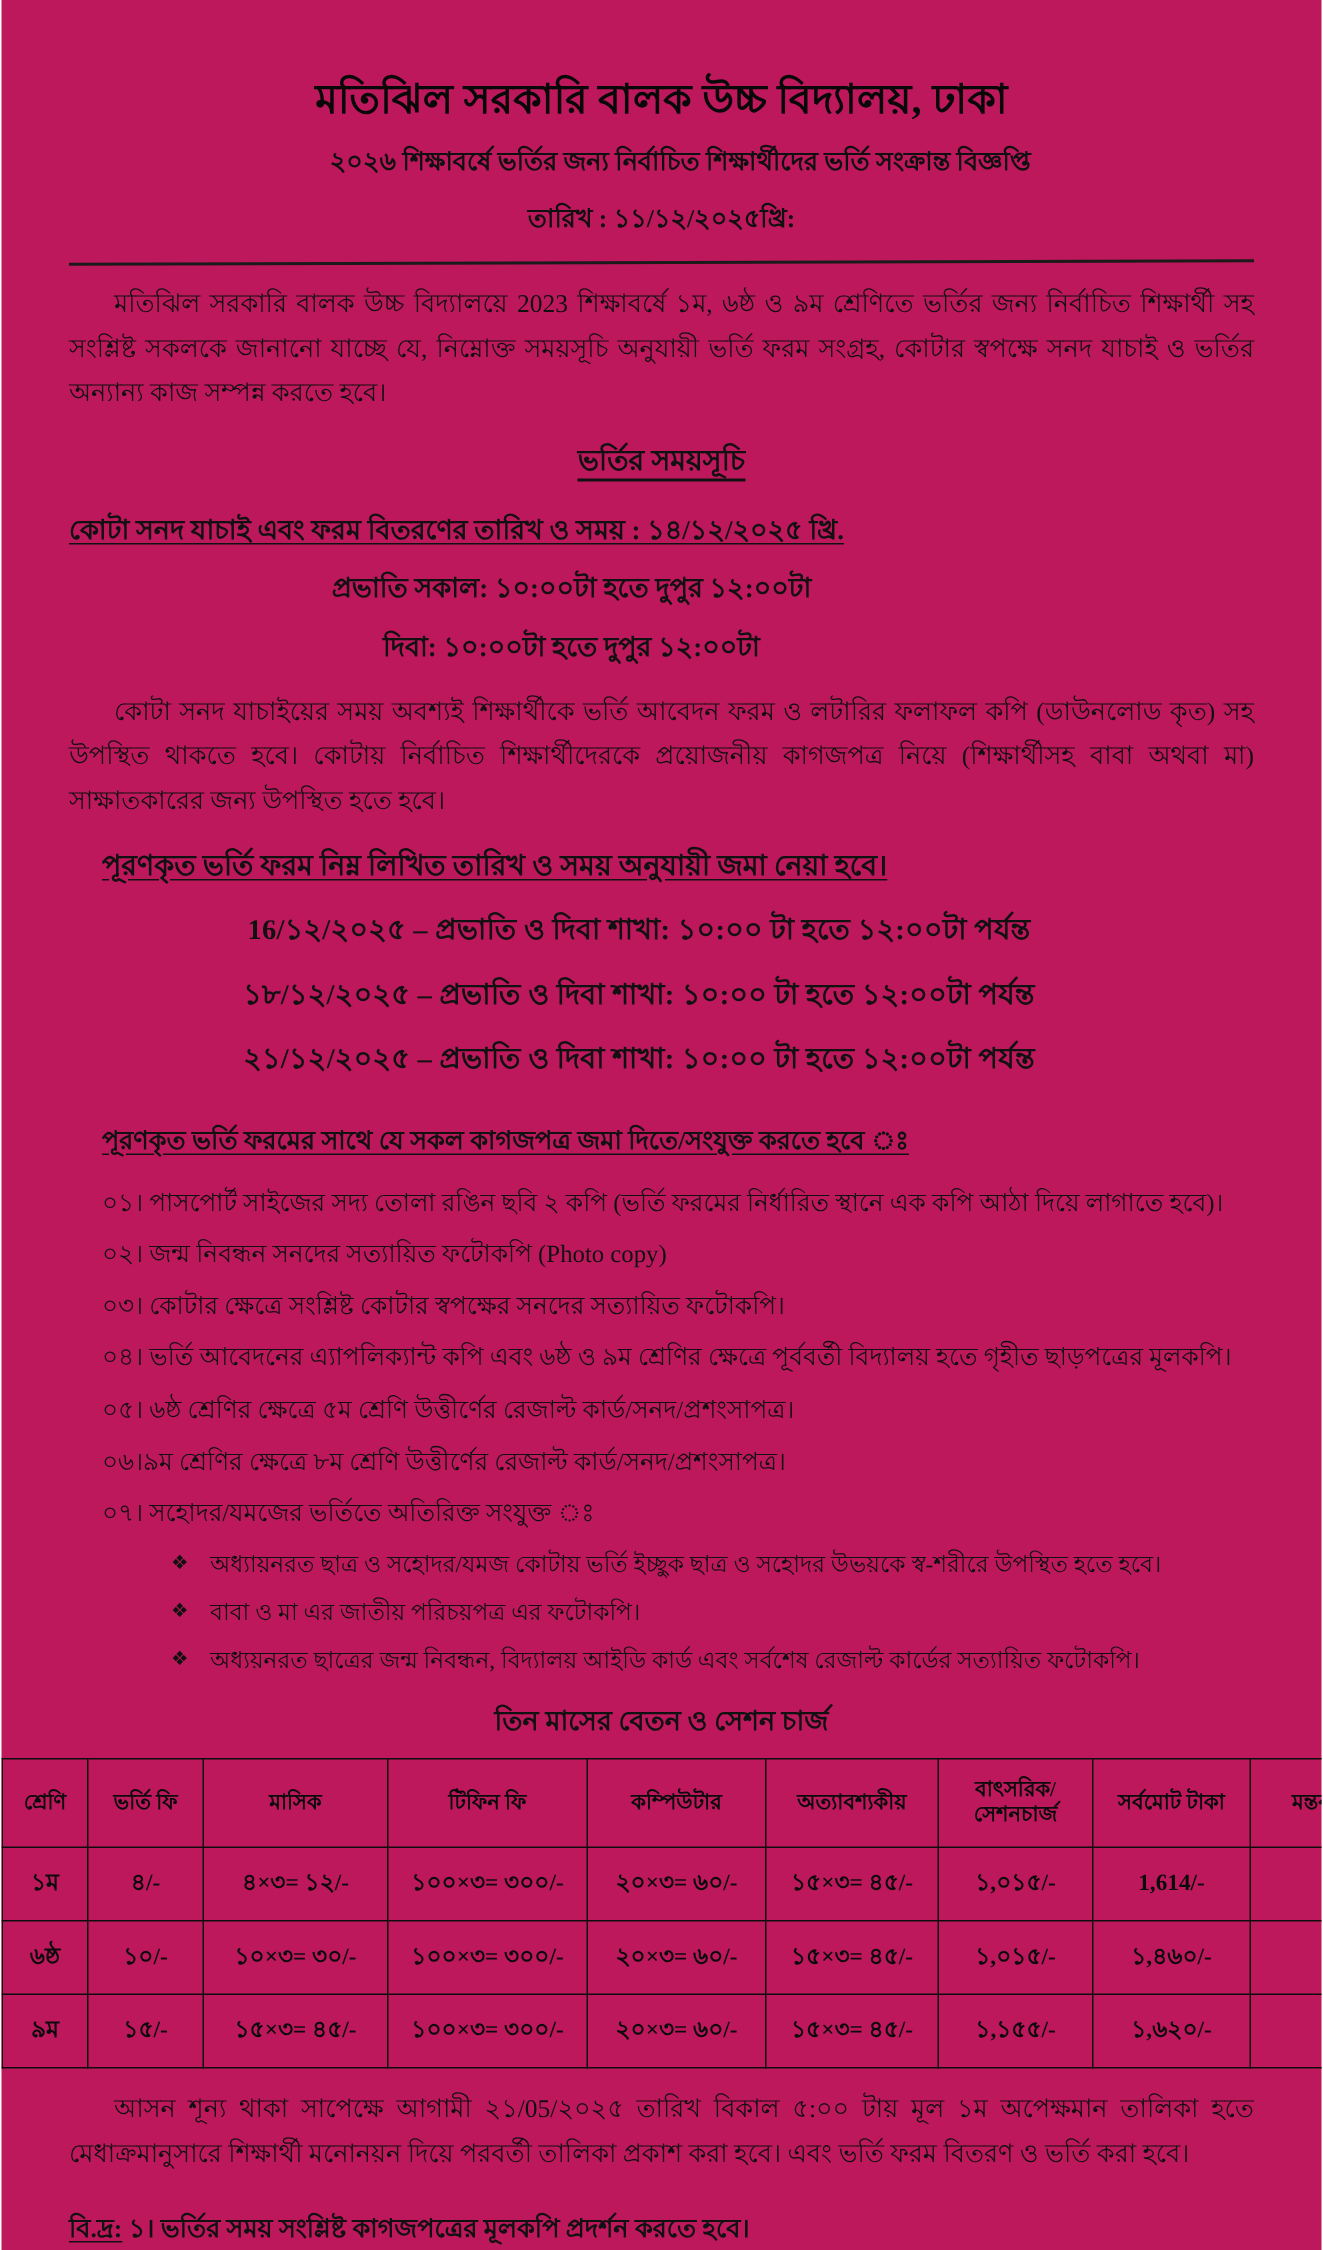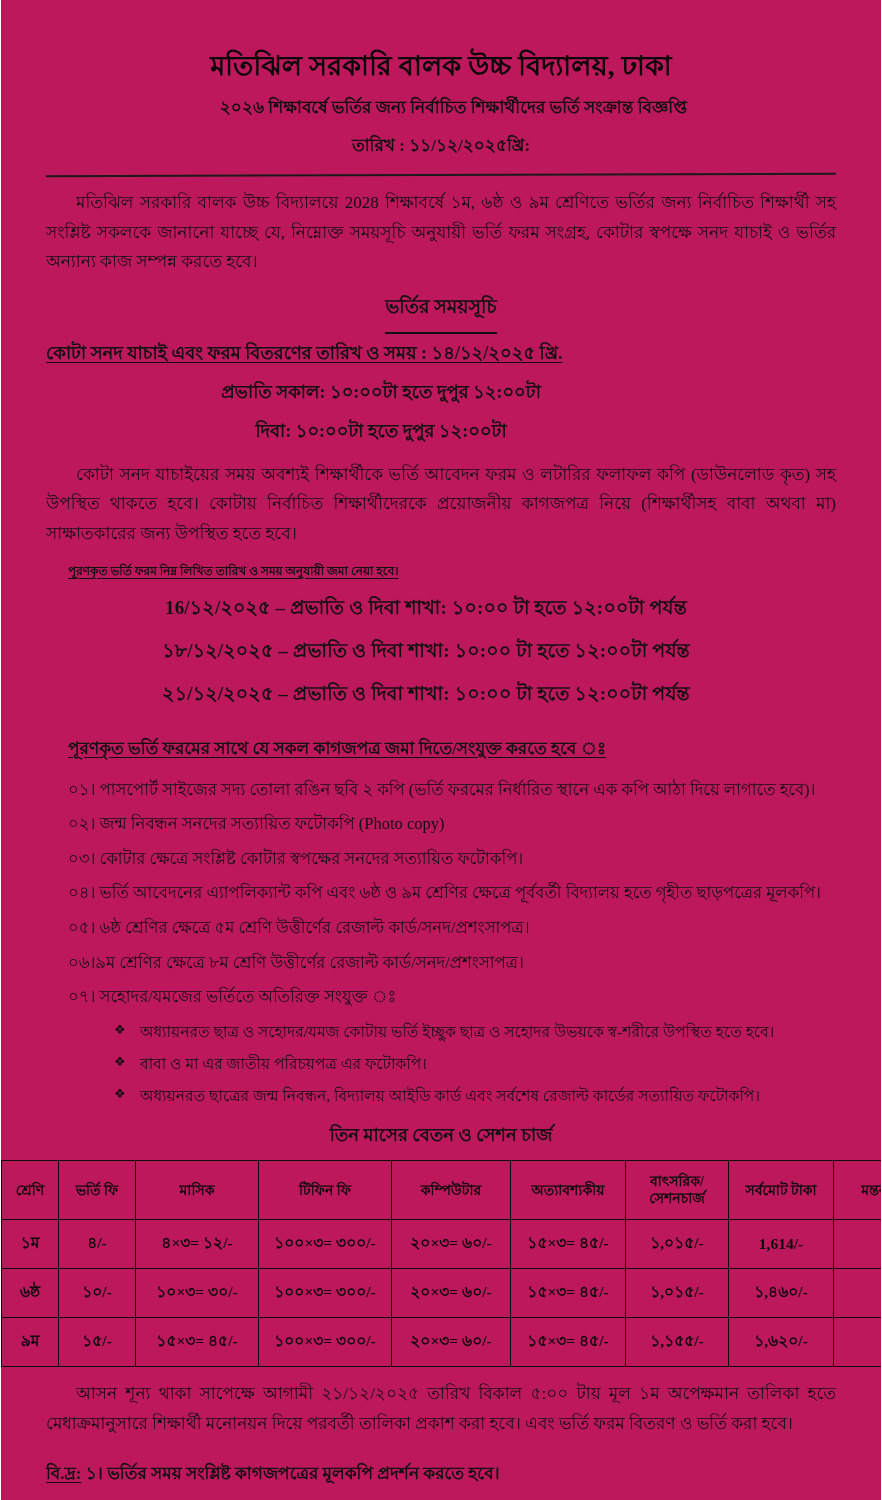--- a/index.html
+++ b/index.html
@@ -69,40 +69,40 @@
   }
 
   .center-head {
     text-align: center;
     font-size: 19px;
     font-weight: 700;
     margin-top: 16px;
   }
   .center-head span {
     border-bottom: 2px solid #111;
-    padding-bottom: 15px;
+    padding-bottom: 1px;
   }
 
   .sched-title {
     font-size: 18px;
     font-weight: 700;
     margin-top: 15px;
     text-decoration: underline;
     text-underline-offset: 3px;
   }
   .sched-sub {
     text-align: center;
     font-size: 18px;
     font-weight: 700;
     margin-top: 8px;
     padding-right: 120px;
   }
 
   .sub-head {
-    font-size: 12px;
+    font-size: 19px;
     font-weight: 700;
     margin-top: 14px;
     text-decoration: underline;
     text-underline-offset: 3px;
     text-indent: 22px;
   }
 
   .date-row {
     text-align: center;
     font-size: 19px;
@@ -220,21 +220,21 @@
 
 <div class="page">
 
   <div class="school-title">মতিঝিল সরকারি বালক উচ্চ বিদ্যালয়, ঢাকা</div>
   <div class="notice-line">২০২৬ শিক্ষাবর্ষে ভর্তির জন্য  নির্বাচিত শিক্ষার্থীদের ভর্তি সংক্রান্ত বিজ্ঞপ্তি</div>
   <div class="date-line">তারিখ : ১১/১২/২০২৫খ্রি:</div>
   <div class="rule"></div>
 
   <div class="wrap">
 
-    <p class="para">মতিঝিল সরকারি বালক উচ্চ বিদ্যালয়ে 2028 শিক্ষাবর্ষে ১ম, ৬ষ্ঠ ও ৯ম শ্রেণিতে ভর্তির জন্য নির্বাচিত শিক্ষার্থী সহ সংশ্লিষ্ট সকলকে  জানানো যাচ্ছে যে, নিম্নোক্ত সময়সূচি অনুযায়ী ভর্তি ফরম সংগ্রহ, কোটার স্বপক্ষে সনদ যাচাই ও ভর্তির অন্যান্য কাজ সম্পন্ন করতে হবে।</p>
+    <p class="para">মতিঝিল সরকারি বালক উচ্চ বিদ্যালয়ে 2023 শিক্ষাবর্ষে ১ম, ৬ষ্ঠ ও ৯ম শ্রেণিতে ভর্তির জন্য নির্বাচিত শিক্ষার্থী সহ সংশ্লিষ্ট সকলকে  জানানো যাচ্ছে যে, নিম্নোক্ত সময়সূচি অনুযায়ী ভর্তি ফরম সংগ্রহ, কোটার স্বপক্ষে সনদ যাচাই ও ভর্তির অন্যান্য কাজ সম্পন্ন করতে হবে।</p>
 
     <div class="center-head">
       <span>ভর্তির সময়সূচি</span>
     </div>
 
     <div class="sched-title">কোটা সনদ যাচাই এবং ফরম বিতরণের তারিখ ও সময় : ১৪/১২/২০২৫ খ্রি.</div>
     <div class="sched-sub">প্রভাতি সকাল: ১০:০০টা হতে দুপুর ১২:০০টা</div>
     <div class="sched-sub">দিবা: ১০:০০টা হতে দুপুর ১২:০০টা</div>
 
     <p class="para">কোটা সনদ যাচাইয়ের সময় অবশ্যই শিক্ষার্থীকে ভর্তি আবেদন ফরম ও লটারির ফলাফল কপি (ডাউনলোড কৃত) সহ উপস্থিত থাকতে হবে। কোটায় নির্বাচিত শিক্ষার্থীদেরকে প্রয়োজনীয় কাগজপত্র নিয়ে (শিক্ষার্থীসহ বাবা অথবা মা) সাক্ষাতকারের জন্য উপস্থিত হতে হবে।</p>
@@ -310,21 +310,21 @@
         <td class="c5">১৫×৩= ৪৫/-</td>
         <td class="c6">১,১৫৫/-</td>
         <td class="c7">১,৬২০/-</td>
         <td class="c8"></td>
       </tr>
     </tbody>
   </table>
 
   <div class="wrap">
 
-    <p class="para">আসন শূন্য থাকা সাপেক্ষে আগামী ২১/১২/২০২৫ তারিখ বিকাল ৫:০০ টায় মূল ১ম অপেক্ষমান তালিকা হতে মেধাক্রমানুসারে শিক্ষার্থী মনোনয়ন দিয়ে পরবর্তী তালিকা প্রকাশ করা হবে। এবং ভর্তি ফরম বিতরণ ও ভর্তি করা হবে।</p>
+    <p class="para">আসন শূন্য থাকা সাপেক্ষে আগামী ২১/05/২০২৫ তারিখ বিকাল ৫:০০ টায় মূল ১ম অপেক্ষমান তালিকা হতে মেধাক্রমানুসারে শিক্ষার্থী মনোনয়ন দিয়ে পরবর্তী তালিকা প্রকাশ করা হবে। এবং ভর্তি ফরম বিতরণ ও ভর্তি করা হবে।</p>
 
     <div class="note-head">
       <span class="bd">বি.দ্র:</span>
       <span class="note-first">১। ভর্তির সময় সংশ্লিষ্ট কাগজপত্রের মূলকপি প্রদর্শন করতে হবে।</span>
     </div>
 
   </div>
 
 </div>
 

